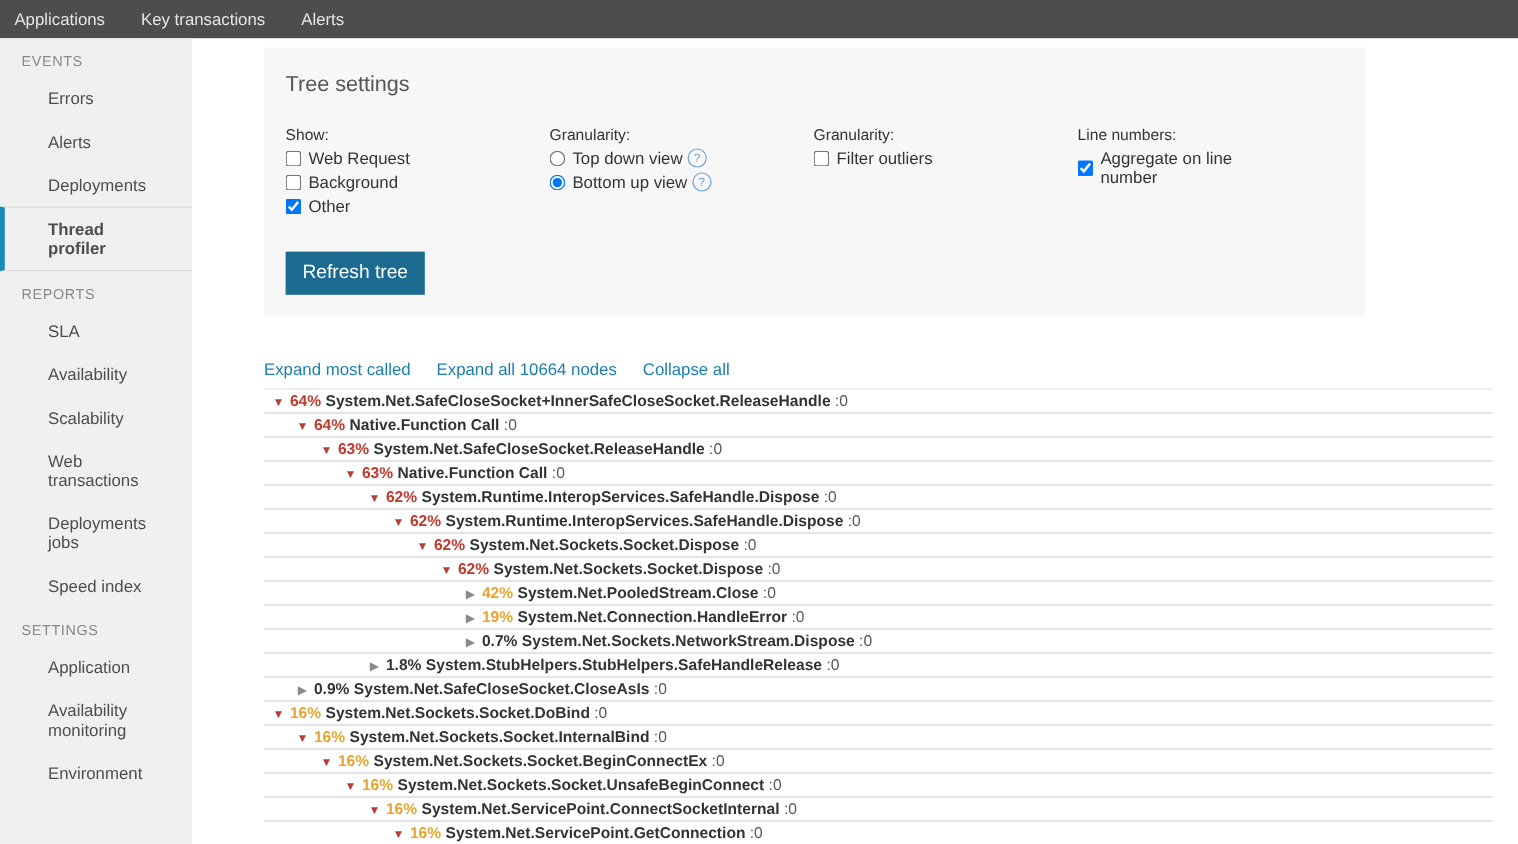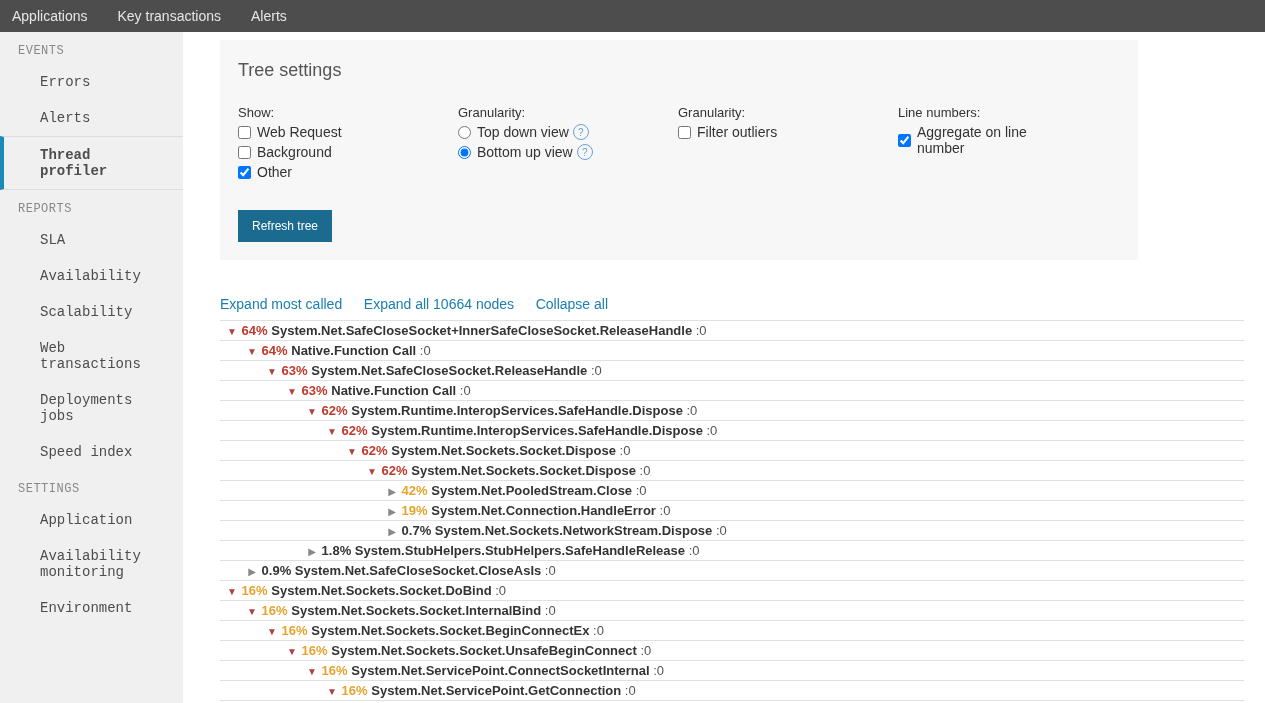--- a/index.html
+++ b/index.html
@@ -1,37 +1,37 @@
 <!DOCTYPE html>
 <html><head>
 <meta charset="utf-8">
 <style>
 * { margin: 0; padding: 0; box-sizing: border-box; }
 body { font-family: 'Helvetica Neue', Helvetica, Arial, sans-serif; font-size: 13px; color: #4d4d4d; background: #fff; }
 
 .topnav { background: #4d4d4d; height: 32px; display: flex; align-items: center; padding-left: 12px; }
 .topnav a { color: #e6e6e6; text-decoration: none; margin-right: 30px; font-size: 14px; }
 
-.sidebar { position: absolute; left: 0; top: 32px; width: 183px; bottom: 0; background: #f0f0f0; overflow-y: auto; font-family: Liberation Mono, monospace; }
+.sidebar { position: absolute; left: 0; top: 32px; width: 160px; bottom: 0; background: #f0f0f0; overflow-y: auto; }
 .sidebar .section-header { color: #888; font-size: 12px; padding: 12px 18px 6px; letter-spacing: 0.5px; }
 .sidebar .item { display: block; padding: 10px 40px; color: #4d4d4d; font-size: 14px; cursor: pointer; }
 .sidebar .item.active { font-weight: bold; border-left: 4px solid #1a8ab8; background: #f0f0f0; padding-left: 36px; border-bottom: 1px solid #ddd; border-top: 1px solid #ddd; }
 
 .main { position: absolute; left: 200px; right: 0; top: 32px; bottom: 0; overflow: auto; padding-left: 20px; }
 
 .settings-panel { background: #f7f7f7; padding: 20px 18px 18px; margin-top: 8px; width: 918px; }
 .settings-panel h3 { font-weight: normal; font-size: 18px; color: #555; margin-bottom: 24px; }
 .settings-row { display: flex; }
 .settings-col { margin-right: 60px; }
 .settings-col .collabel { font-size: 13px; color: #333; margin-bottom: 4px; display: block; }
 .opt { display: flex; align-items: center; margin-bottom: 4px; font-size: 14px; color: #333; }
 .opt input { margin-right: 6px; }
 .help-circle { display: inline-flex; width: 16px; height: 16px; border: 1px solid #6aa0d4; border-radius: 50%; align-items: center; justify-content: center; font-size: 10px; color: #6aa0d4; margin-left: 4px; }
 
-.refresh-btn { background: #1a6b8f; color: #fff; border: none; padding: 9px 14px; font-size: 12px; cursor: pointer; margin-top: 26px; }
+.refresh-btn { background: #1a6b8f; color: #fff; border: none; padding: 9px 14px; font-size: 16px; cursor: pointer; margin-top: 26px; }
 
 .tree-actions { margin-top: 36px; margin-bottom: 8px; }
 .tree-actions a { color: #1a7fad; text-decoration: none; margin-right: 18px; font-size: 14px; }
 
 .tree { width: 1024px; }
 .tree-row { border-top: 1px solid #e0e0e0; border-bottom: 1px solid #e0e0e0; padding: 2px 0; margin-bottom: -1px; white-space: nowrap; }
 .tree-row .arrow { display: inline-block; width: 12px; text-align: center; cursor: pointer; color: #888; font-size: 10px; }
 .tree-row .arrow.down { color: #b0413e; }
 .pct { font-weight: bold; }
 .pct.red { color: #c0392b; }
@@ -46,20 +46,21 @@
 <div class="topnav">
   <a>Applications</a>
   <a>Key transactions</a>
   <a>Alerts</a>
 </div>
 
 <div class="sidebar">
   <div class="section-header">EVENTS</div>
   <div class="item">Errors</div>
   <div class="item">Alerts</div>
+  <div class="item">Deployments</div>
   <div class="item active">Thread profiler</div>
 
   <div class="section-header">REPORTS</div>
   <div class="item">SLA</div>
   <div class="item">Availability</div>
   <div class="item">Scalability</div>
   <div class="item">Web transactions</div>
   <div class="item">Deployments jobs</div>
   <div class="item">Speed index</div>
 

